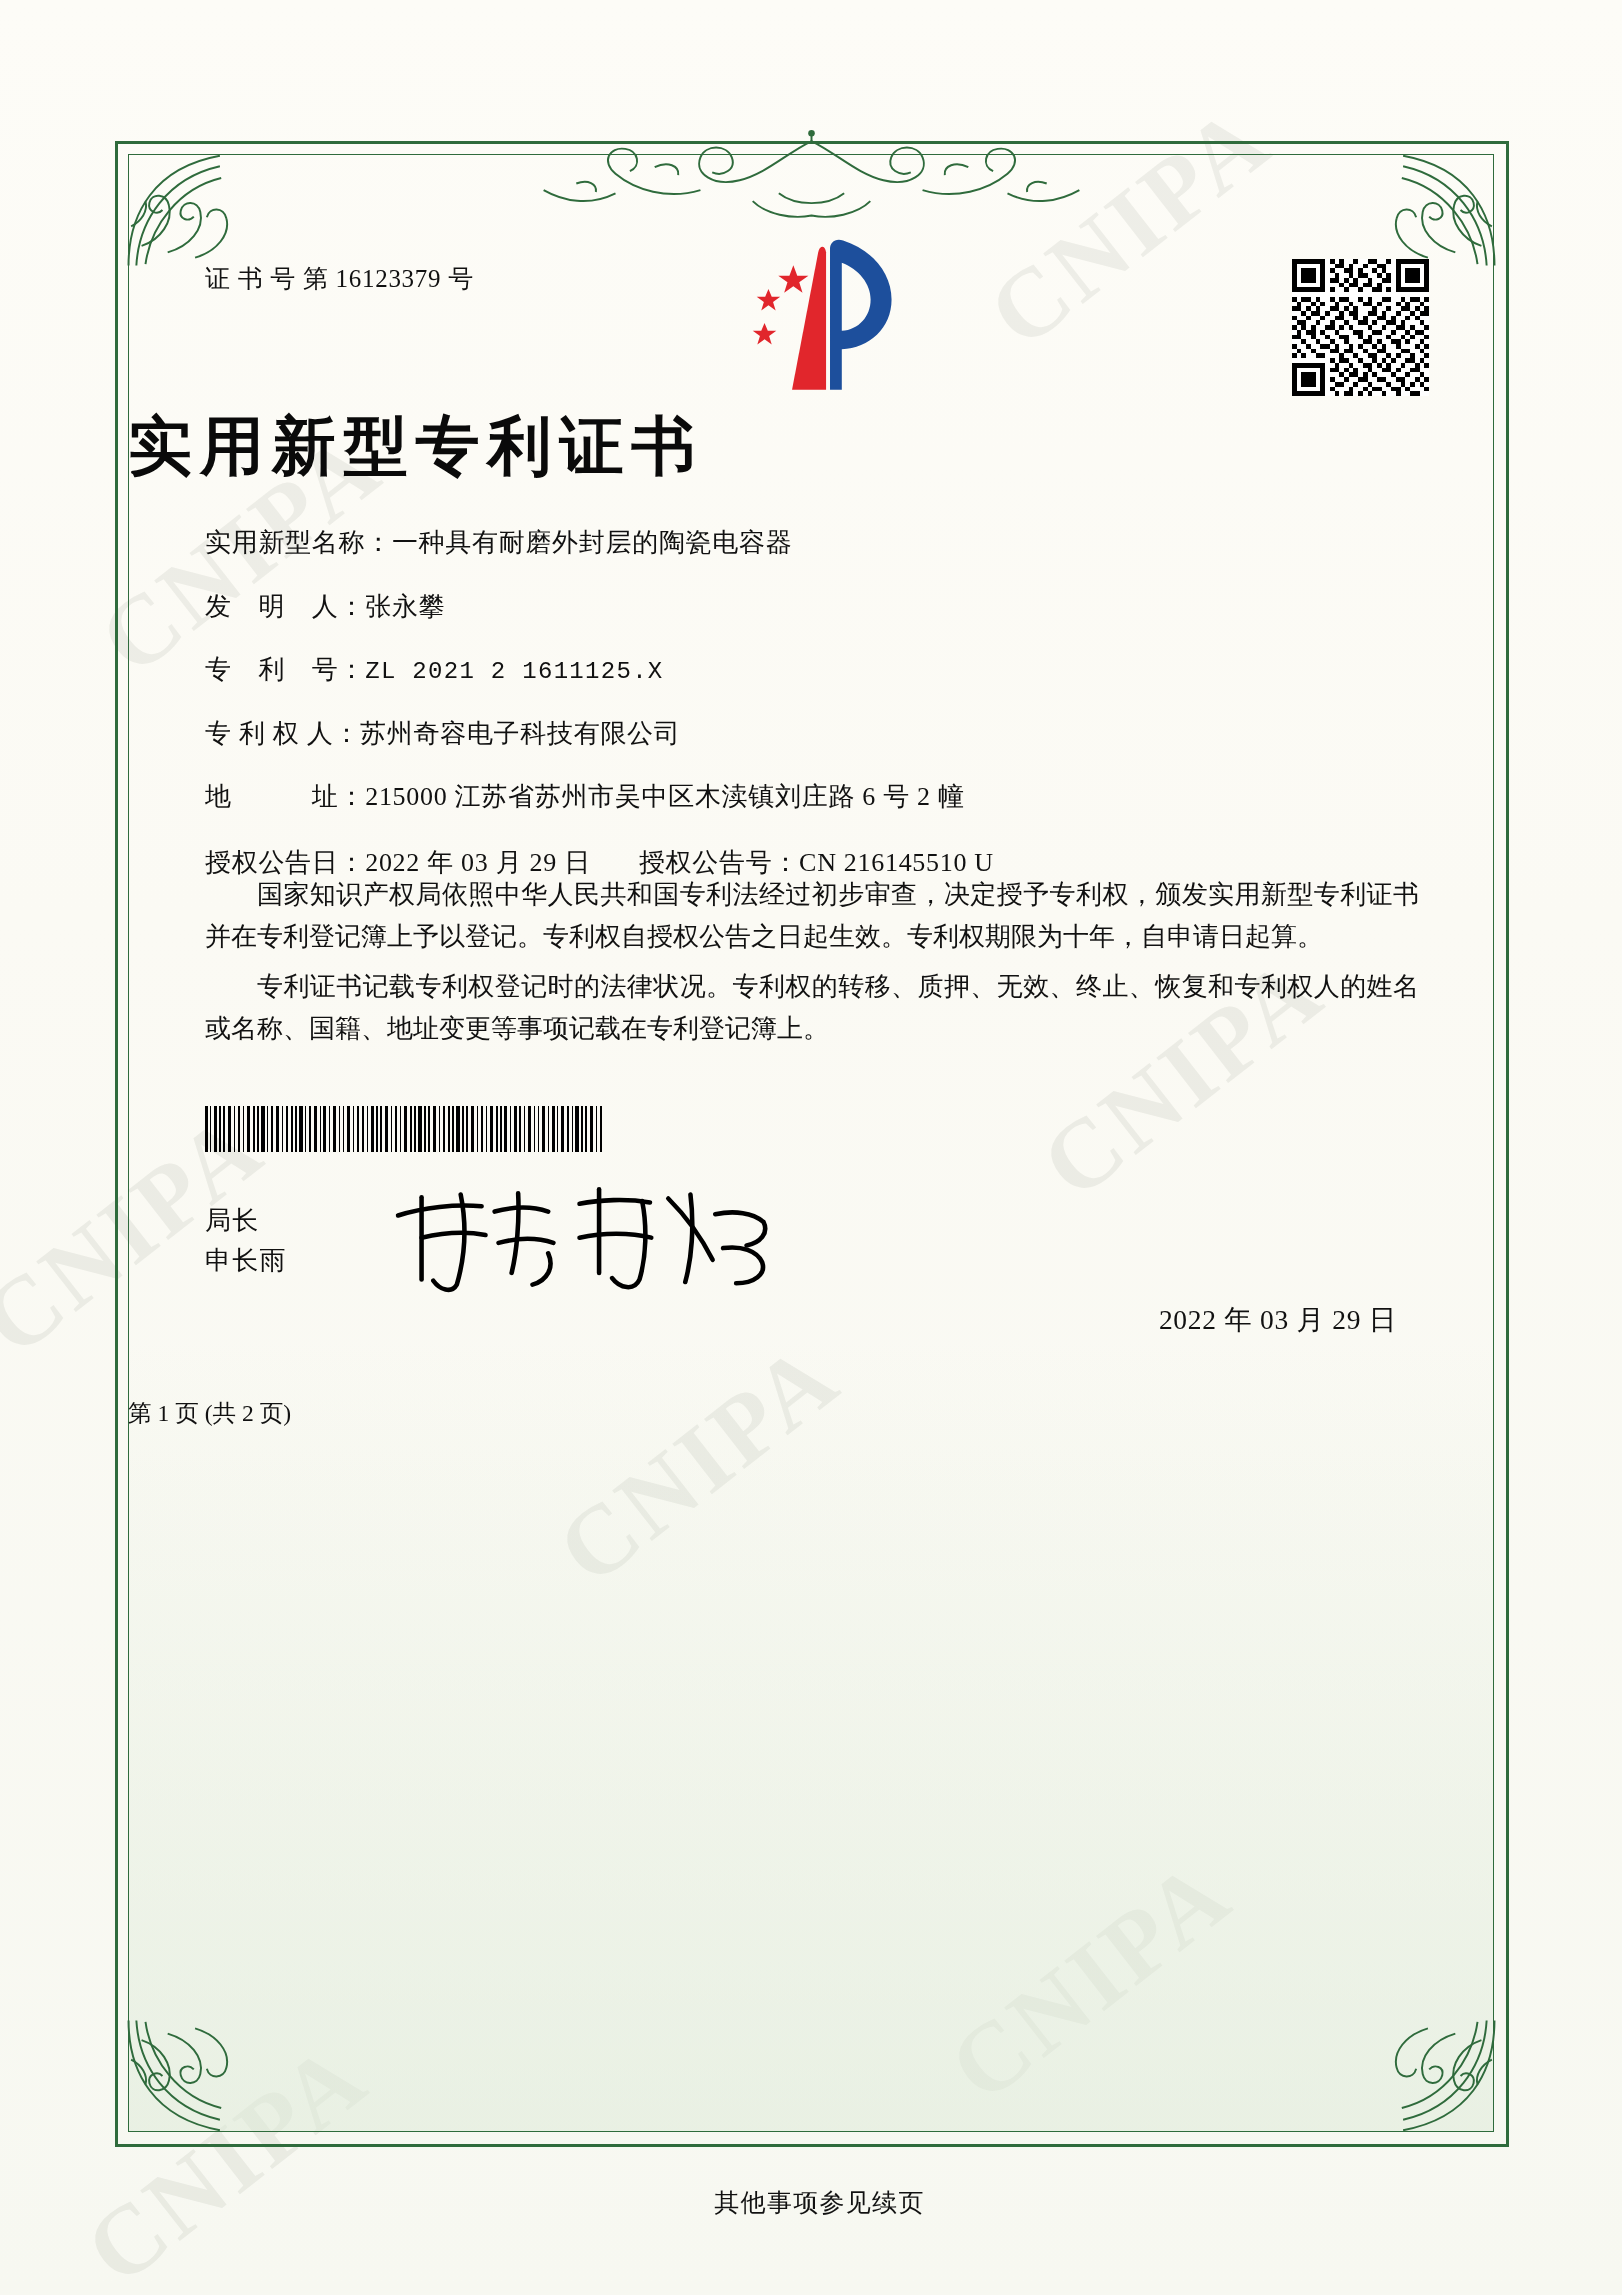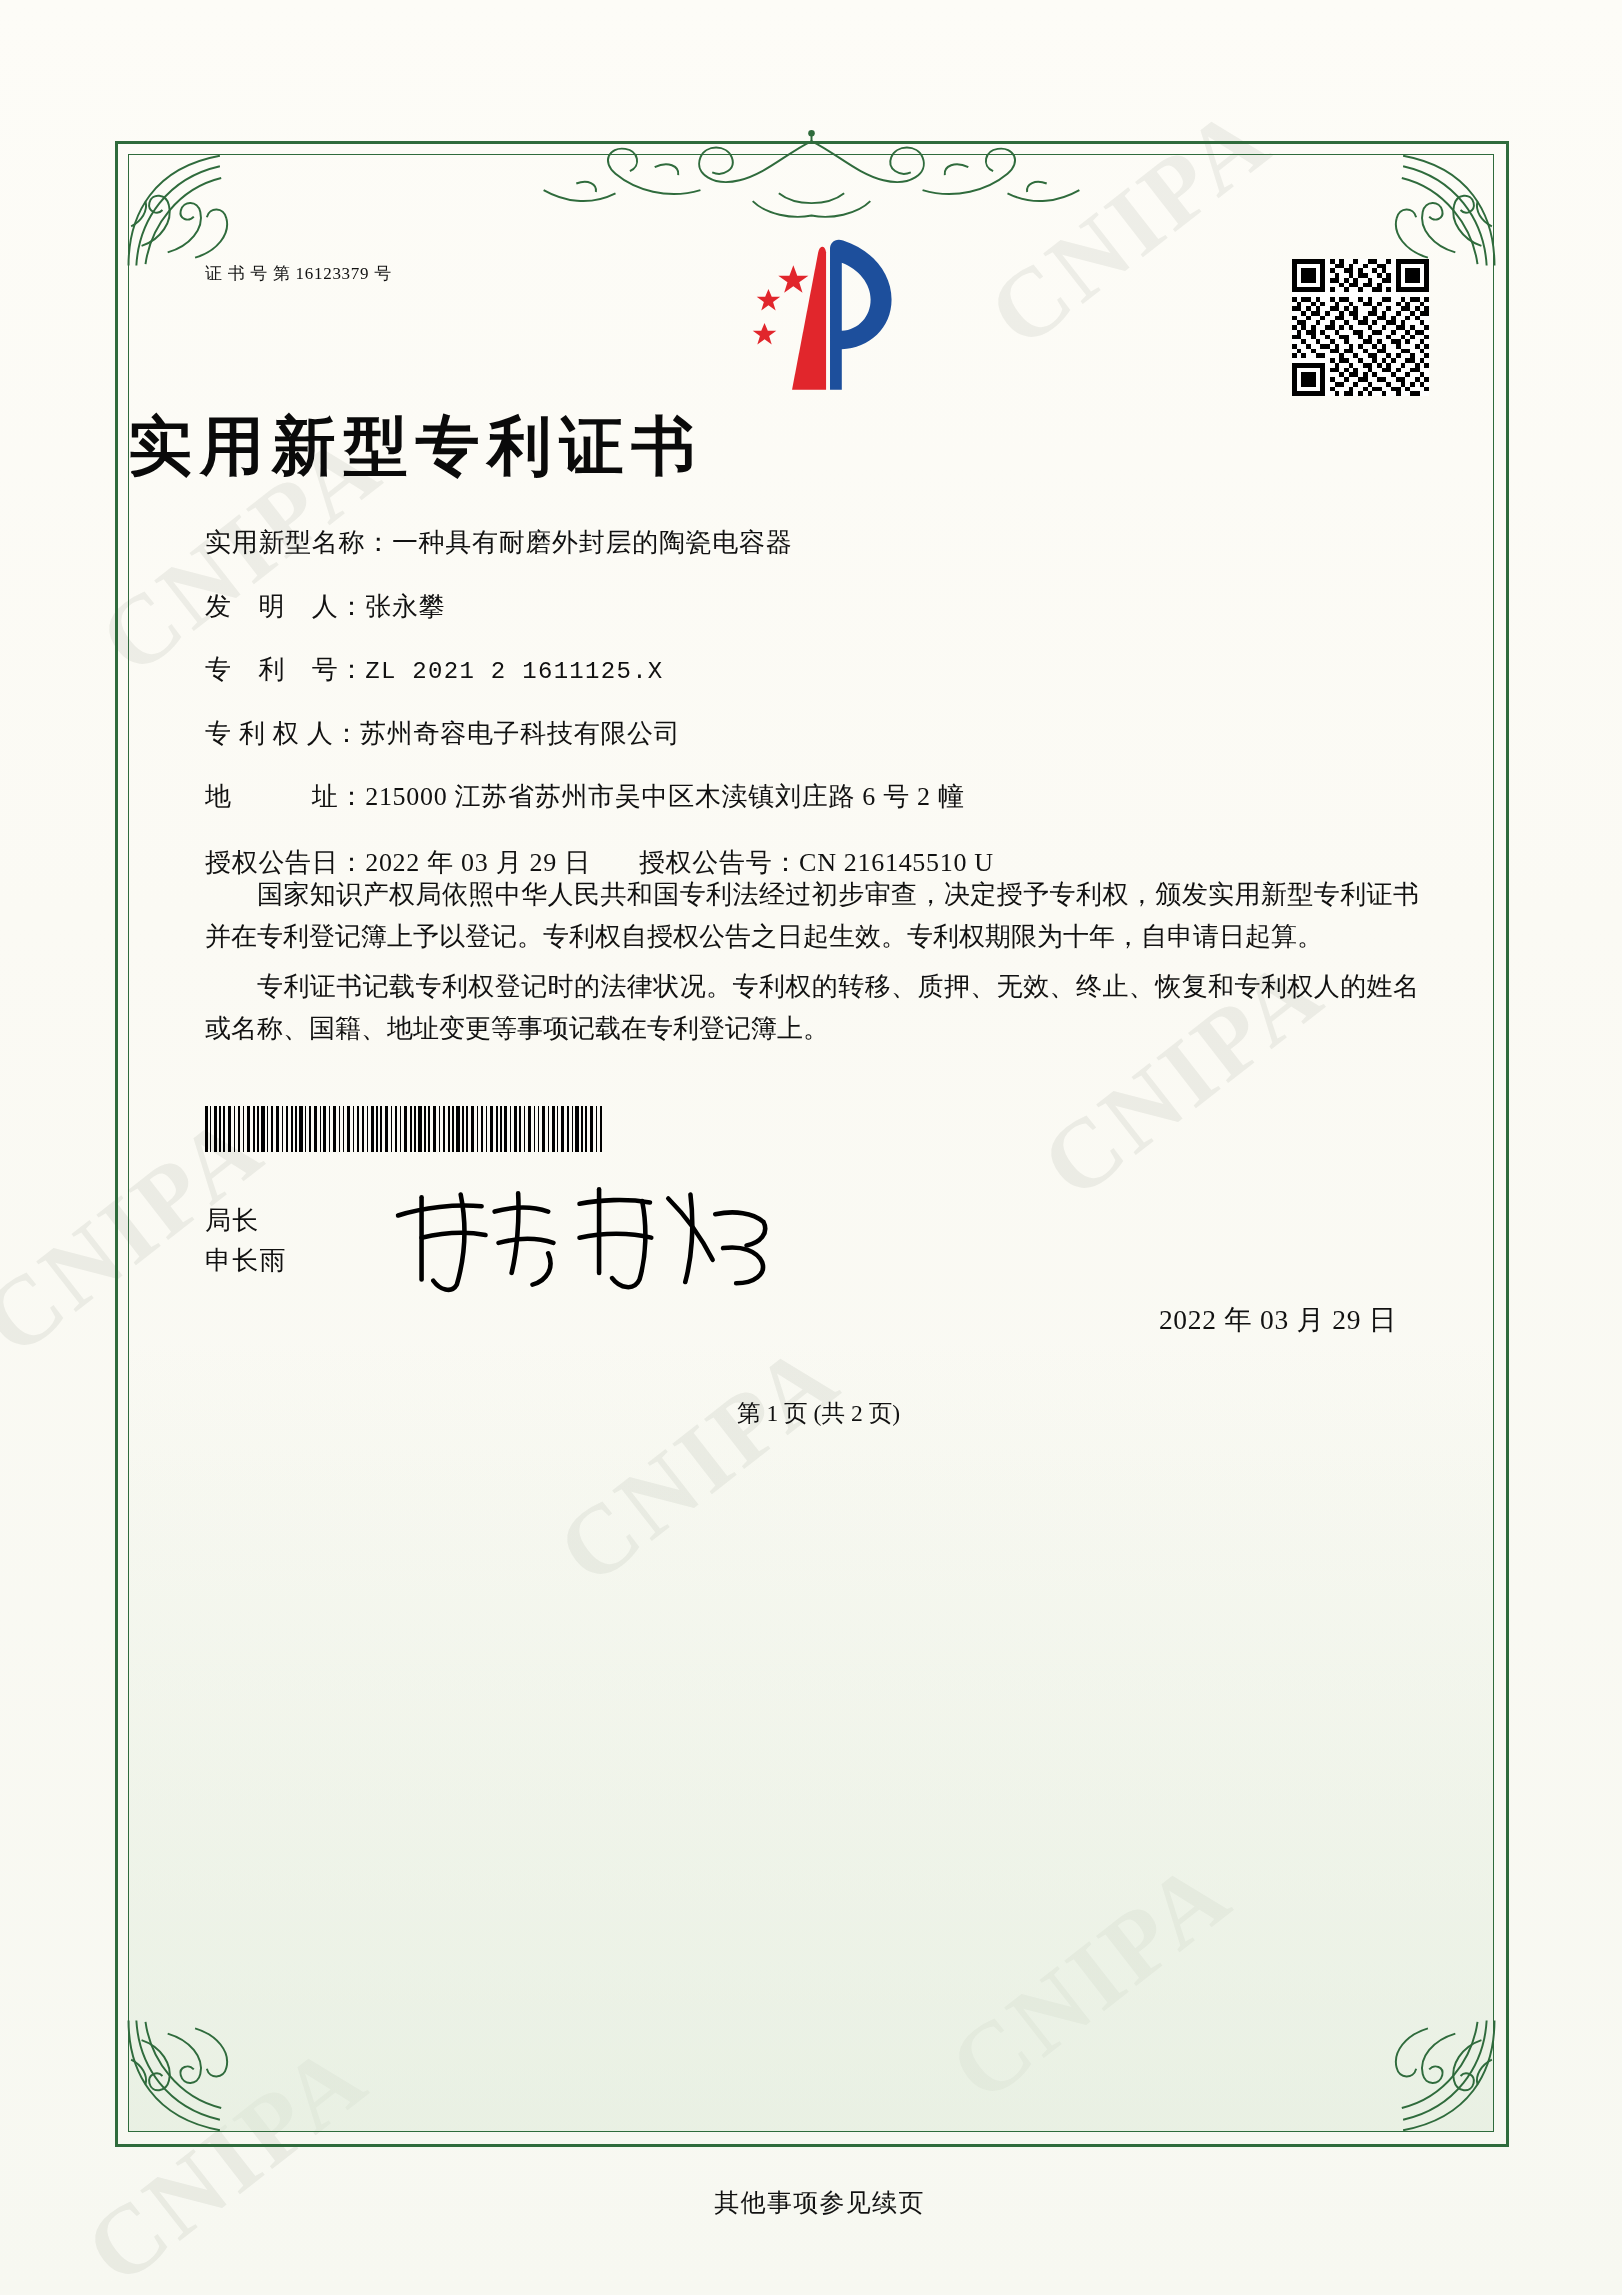--- a/index.html
+++ b/index.html
@@ -88,21 +88,21 @@
     left: 128px;
     top: 154px;
     width: 1366px;
     height: 1978px;
   }
 
   .cert-no {
     position: absolute;
     left: 77px;
     top: 108px;
-    font-size: 17px;
+    font-size: 25px;
     color: #111;
     letter-spacing: 0.7px;
     white-space: nowrap;
   }
 
   
   .emblem {
     position: absolute;
     left: 592px;
     top: 72px;
@@ -222,24 +222,23 @@
     font-size: 27.5px;
     color: #111;
     letter-spacing: 0.7px;
   }
 
   .page-num {
     position: absolute;
     left: 0;
     right: 0;
     top: 1243px;
-    text-align: center;
+    text-align: left;
     font-size: 23.6px;
     color: #111;
-    padding-left: 15px;
   }
 
   .footer-note {
     position: absolute;
     left: 0;
     right: 0;
     top: 2186px;
     text-align: center;
     font-size: 25px;
     color: #111;

